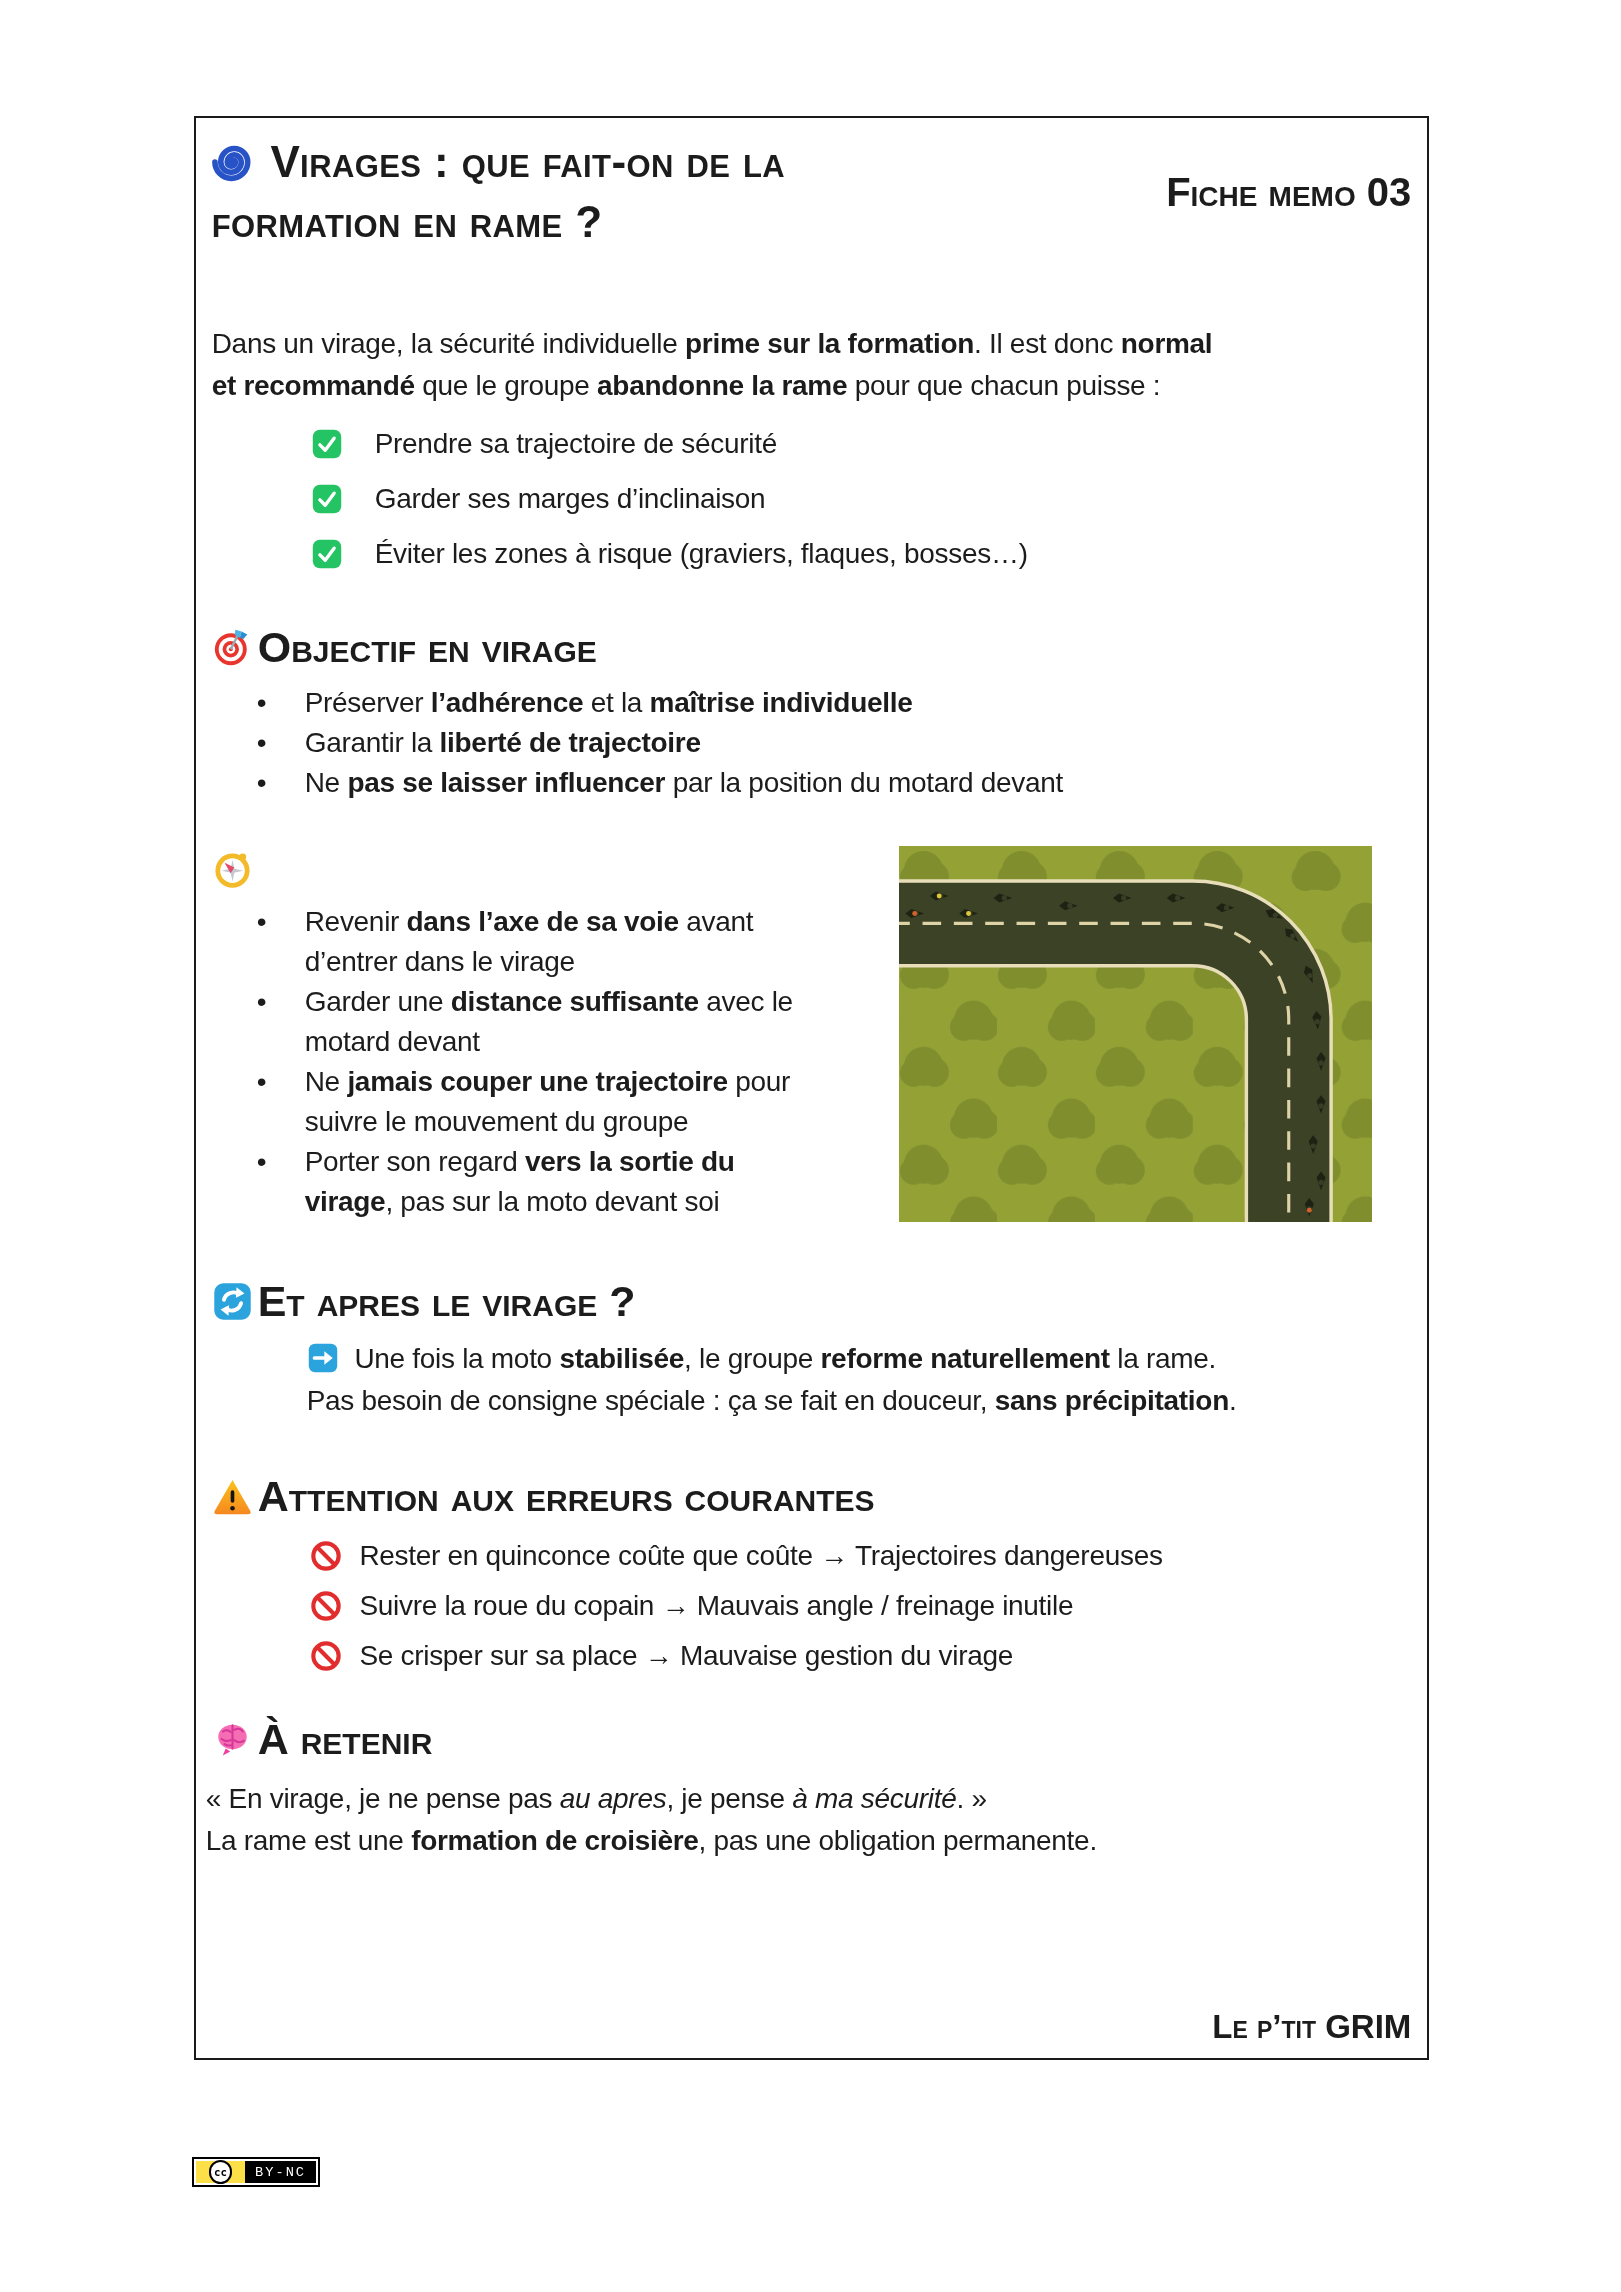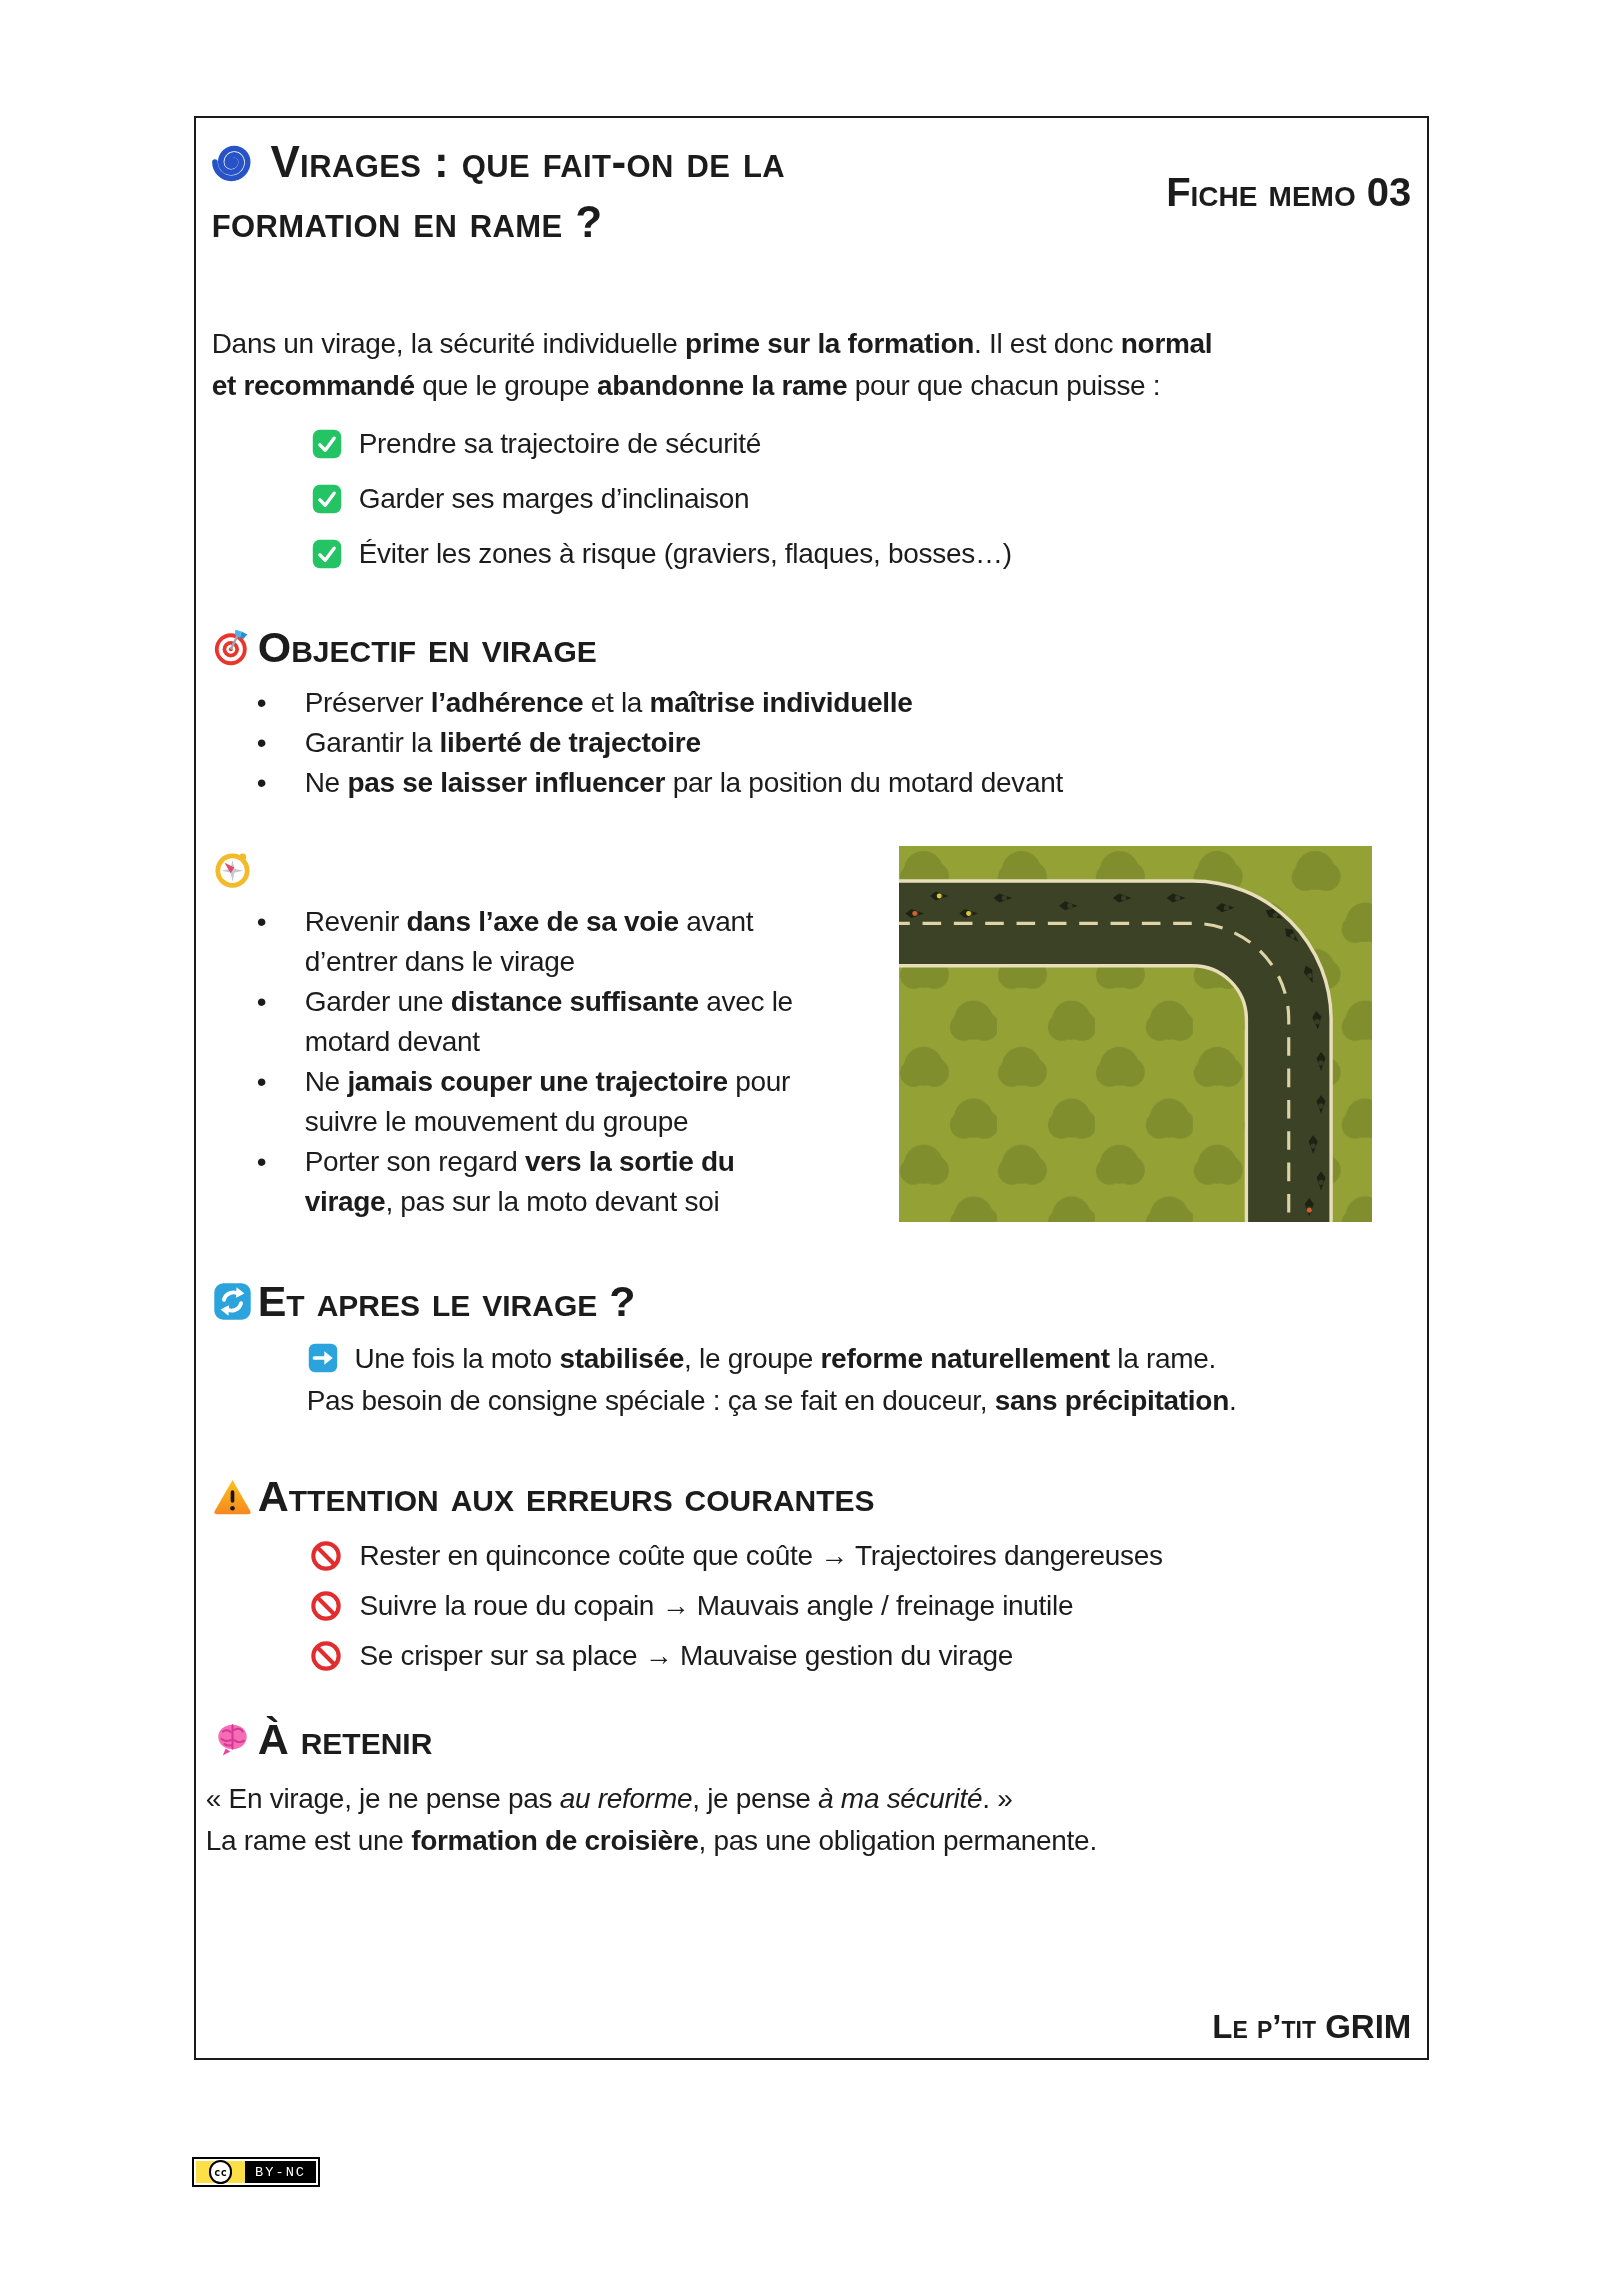--- a/index.html
+++ b/index.html
@@ -7,21 +7,21 @@
         font-family:"Liberation Sans",sans-serif;color:#1c1c1c;overflow:hidden}
   .sheet{position:absolute;left:194px;top:116px;width:1235px;height:1944px;
          border:2.9px solid #1a1a1a;box-sizing:border-box;padding:0 15.7px;background:#fff}
   .hdr{display:flex;justify-content:space-between;align-items:center}
   h1{margin:13.7px 0 0;font-size:44px;line-height:60px;font-weight:bold;
      font-variant:small-caps;letter-spacing:0.4px;max-width:823px}
   .badge{margin-top:15.7px;font-size:40px;font-weight:bold;font-variant:small-caps;white-space:nowrap}
   .body-text{font-size:28px;line-height:42px;letter-spacing:-0.3px}
   .intro{margin:71px 0 0;max-width:1198px}
   .icon-list{margin-top:16.7px;margin-left:99px}
-  .icon-row{display:flex;align-items:center;gap:16px;margin-bottom:12.7px}
+  .icon-row{display:flex;align-items:center;gap:32px;margin-bottom:12.7px}
   .no-list{margin-top:14.7px;margin-left:97px}
   .no-list .icon-row{gap:16.7px;margin-bottom:7.8px}
   h2{display:flex;align-items:center;gap:5px;margin:0;font-size:43px;line-height:47px;
      font-weight:bold;font-variant:small-caps}
   .mt-objectif{margin-top:49px}
   .mt-motard{margin-top:46px}
   .mt-apres{margin-top:45px}
   .mt-erreurs{margin-top:51px}
   .mt-retenir{margin-top:39px}
   ul.bullets{list-style:none;margin:12px 0 0;padding:0}
@@ -267,21 +267,21 @@
       </div>
     </section>
 
     <section>
       <h2 class="mt-retenir">
         <svg class="ico42" viewBox="0 0 42 42" width="41" height="41">
             <use href="#sym-brain"></use>
           </svg>
         <span>À retenir</span>
       </h2>
-      <p class="body-text quote"><span>« En virage, je ne pense pas <i>au reforme</i>, je pense <i>à ma sécurité</i>. »</span><br><span>La rame est une <b>formation de croisière</b>, pas une obligation permanente.</span></p>
+      <p class="body-text quote"><span>« En virage, je ne pense pas <i>au apres</i>, je pense <i>à ma sécurité</i>. »</span><br><span>La rame est une <b>formation de croisière</b>, pas une obligation permanente.</span></p>
     </section>
 
     <div class="ftr">Le p’tit GRIM</div>
   </div>
 
   <div class="cc">
     <span class="cc-left">
       <span class="cc-circ">cc</span>
     </span>
     <span class="cc-right">BY-NC</span>

